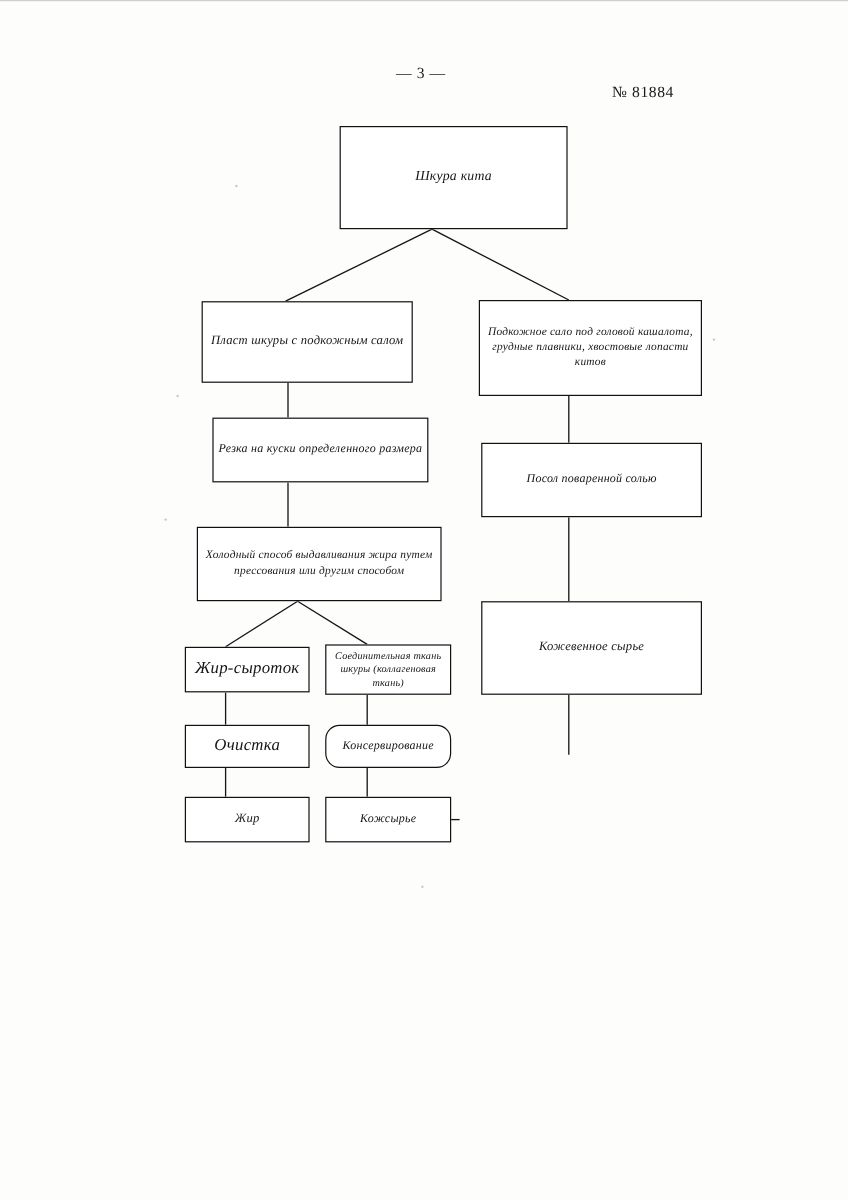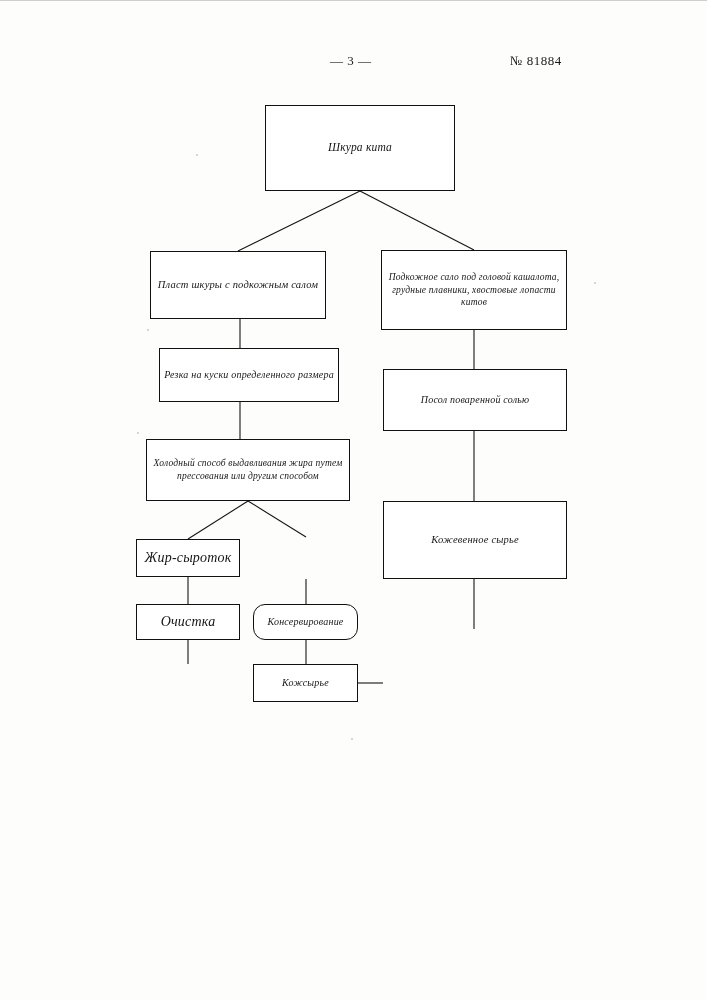--- a/index.html
+++ b/index.html
@@ -22,21 +22,21 @@
   .hdr {
     position: absolute;
     top: 52px;
     font-size: 13px;
     color: #1a1a1a;
     letter-spacing: 0.5px;
     font-family: "Liberation Serif", serif;
     white-space: nowrap;
   }
   #page-number { left: 330px; }
-  #patent-number { left: 510px; }
+  #patent-number { left: 510px; margin-top: 16px; }
 
   #flow {
     position: absolute;
     left: 0;
     top: 0;
     width: 707px;
     height: 1000px;
   }
 
   .node {
@@ -47,20 +47,21 @@
     display: flex;
     align-items: center;
     justify-content: center;
     text-align: center;
     font-family: "Liberation Serif", serif;
     font-style: italic;
     color: #151515;
     line-height: 1.32;
     padding: 13px 4px;
     letter-spacing: 0.2px;
+    margin-left: 18px;
   }
   .node > span {
     display: block;
     width: 100%;
   }
 
   
   #node-hide        { left:265px; top:104px; width:190px; height:86px;  font-size:11.5px; }
   #node-blubber-layer { left:150px; top:250px; width:176px; height:68px; font-size:10.5px; }
   #node-head-fat    { left:381px; top:249px; width:186px; height:80px;  font-size:9.5px; }
@@ -157,33 +158,39 @@
     </div>
 
     <div class="node" id="node-cold-press">
       <span>Холодный способ выдавливания жира путем прессования или другим способом</span>
     </div>
 
     <div class="node" id="node-raw-fat">
       <span>Жир-сыроток</span>
     </div>
 
+    <div class="node" id="node-connective">
+      <span>Соединительная ткань шкуры (коллагеновая ткань)</span>
+    </div>
 
     <div class="node" id="node-leather-raw">
       <span>Кожевенное сырье</span>
     </div>
 
     <div class="node" id="node-cleaning">
       <span>Очистка</span>
     </div>
 
     <div class="node" id="node-preserving">
       <span>Консервирование</span>
     </div>
 
+    <div class="node" id="node-fat">
+      <span>Жир</span>
+    </div>
 
     <div class="node" id="node-hide-raw">
       <span>Кожсырье</span>
     </div>
 
 
     <div class="speck" style="left:196px; top:153px;"></div>
     <div class="speck" style="left:147px; top:328px;"></div>
     <div class="speck" style="left:137px; top:431px;"></div>
     <div class="speck" style="left:594px; top:281px;"></div>

